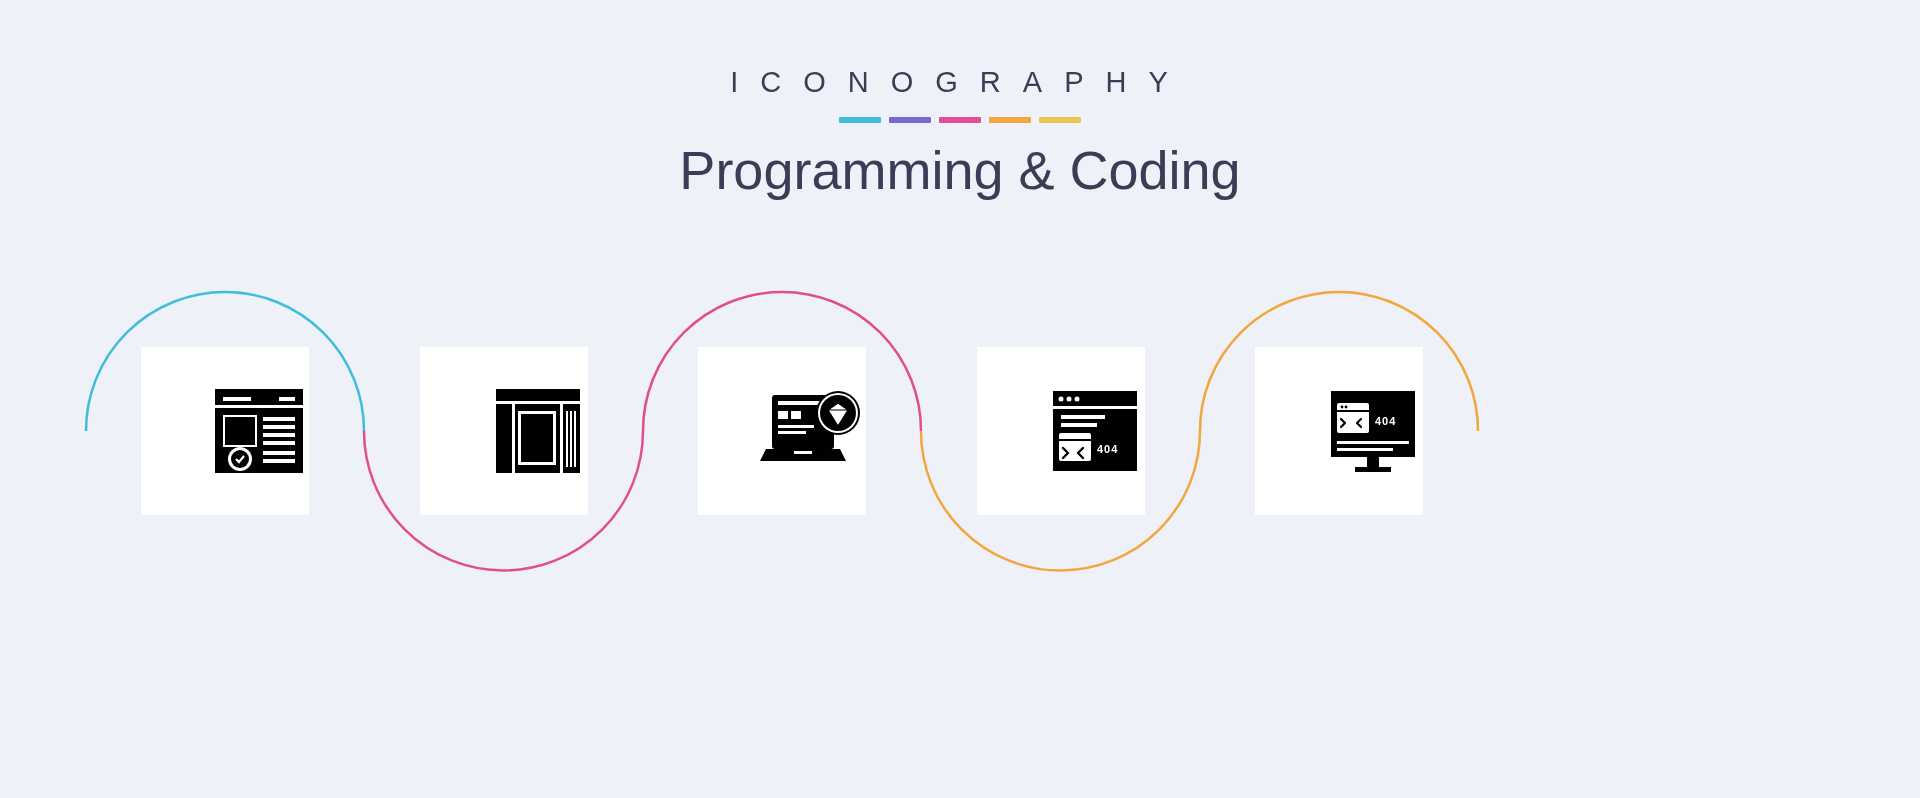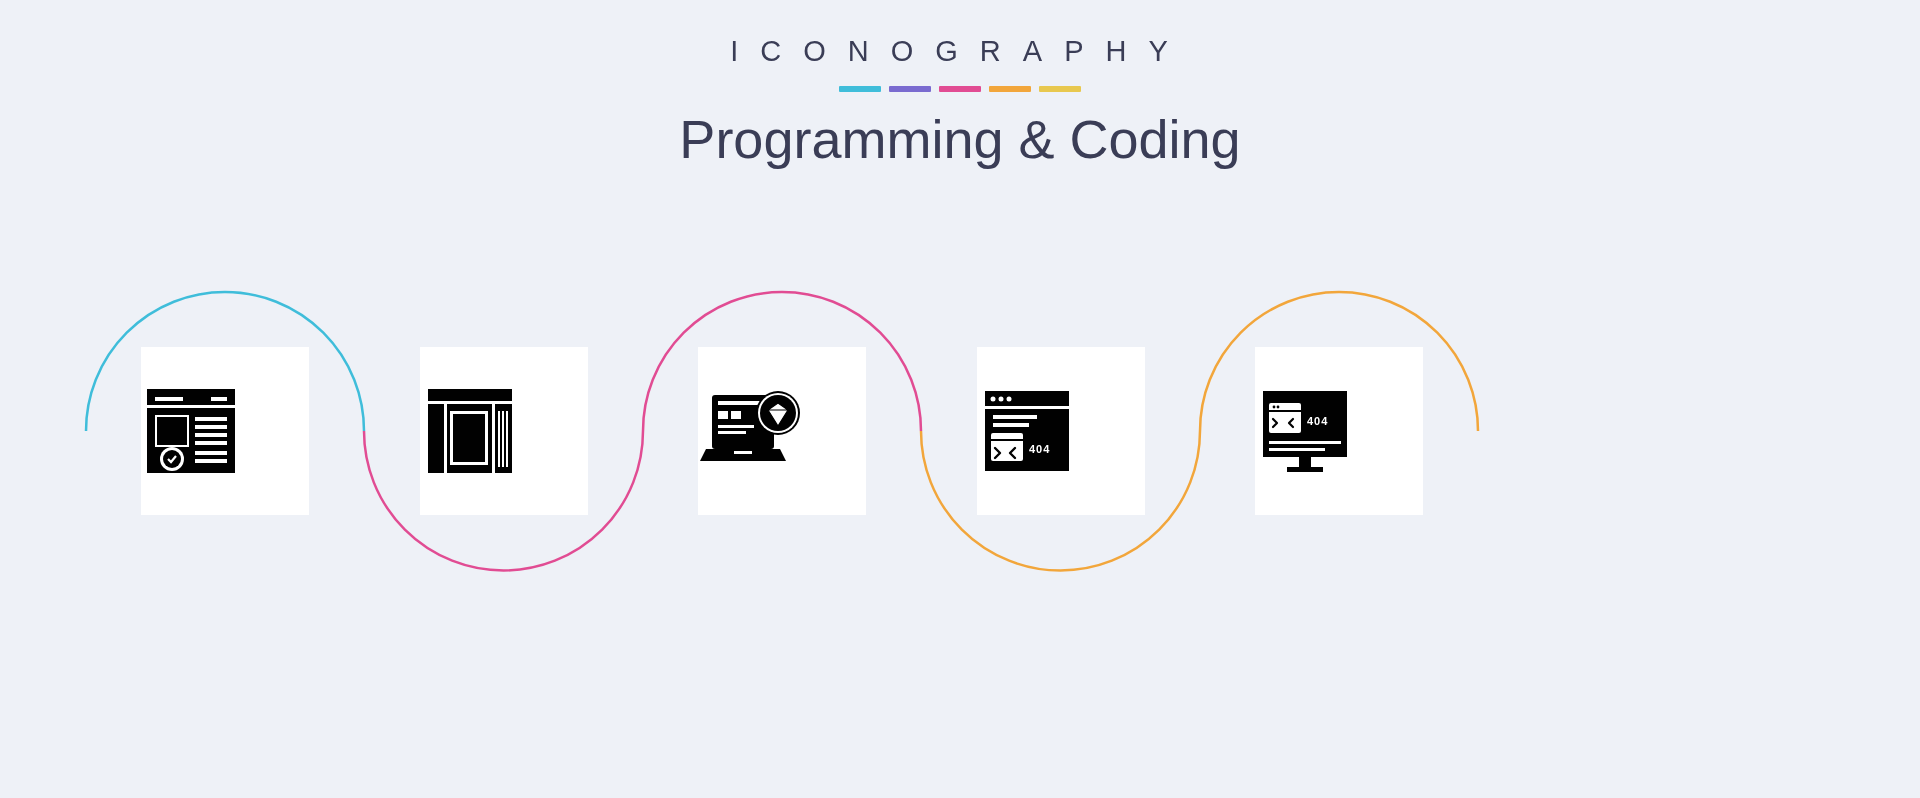--- a/index.html
+++ b/index.html
@@ -6,21 +6,21 @@
 body {
   width: 1920px;
   height: 798px;
   background: #eef1f7;
   font-family: Arial, Helvetica, sans-serif;
   position: relative;
   overflow: hidden;
 }
 .header {
   text-align: center;
-  padding-top: 35px;
+  padding-top: 66px;
 }
 .brand {
   font-size: 29px;
   letter-spacing: 22px;
   color: #3a3d56;
   font-weight: 400;
 }
 .stripes {
   display: flex;
   justify-content: center;
@@ -52,21 +52,21 @@
   pointer-events: none;
 }
 .canvas svg { width: 100%; height: 100%; }
 .icon-tile {
   position: absolute;
   width: 168px;
   height: 168px;
   background: #ffffff;
   display: flex;
   align-items: center;
-  justify-content: flex-start;
+  justify-content: flex-end;
 }
 .tile1 { left: 141px; top: 347px; }
 .tile2 { left: 420px; top: 347px; }
 .tile3 { left: 698px; top: 347px; }
 .tile4 { left: 977px; top: 347px; }
 .tile5 { left: 1255px; top: 347px; }
 .glyph { fill: #010101; }
 .txt { font-family: Arial; font-size: 11px; fill: #fff; font-weight: bold; letter-spacing: 1px; }
 </style>
 </head>

